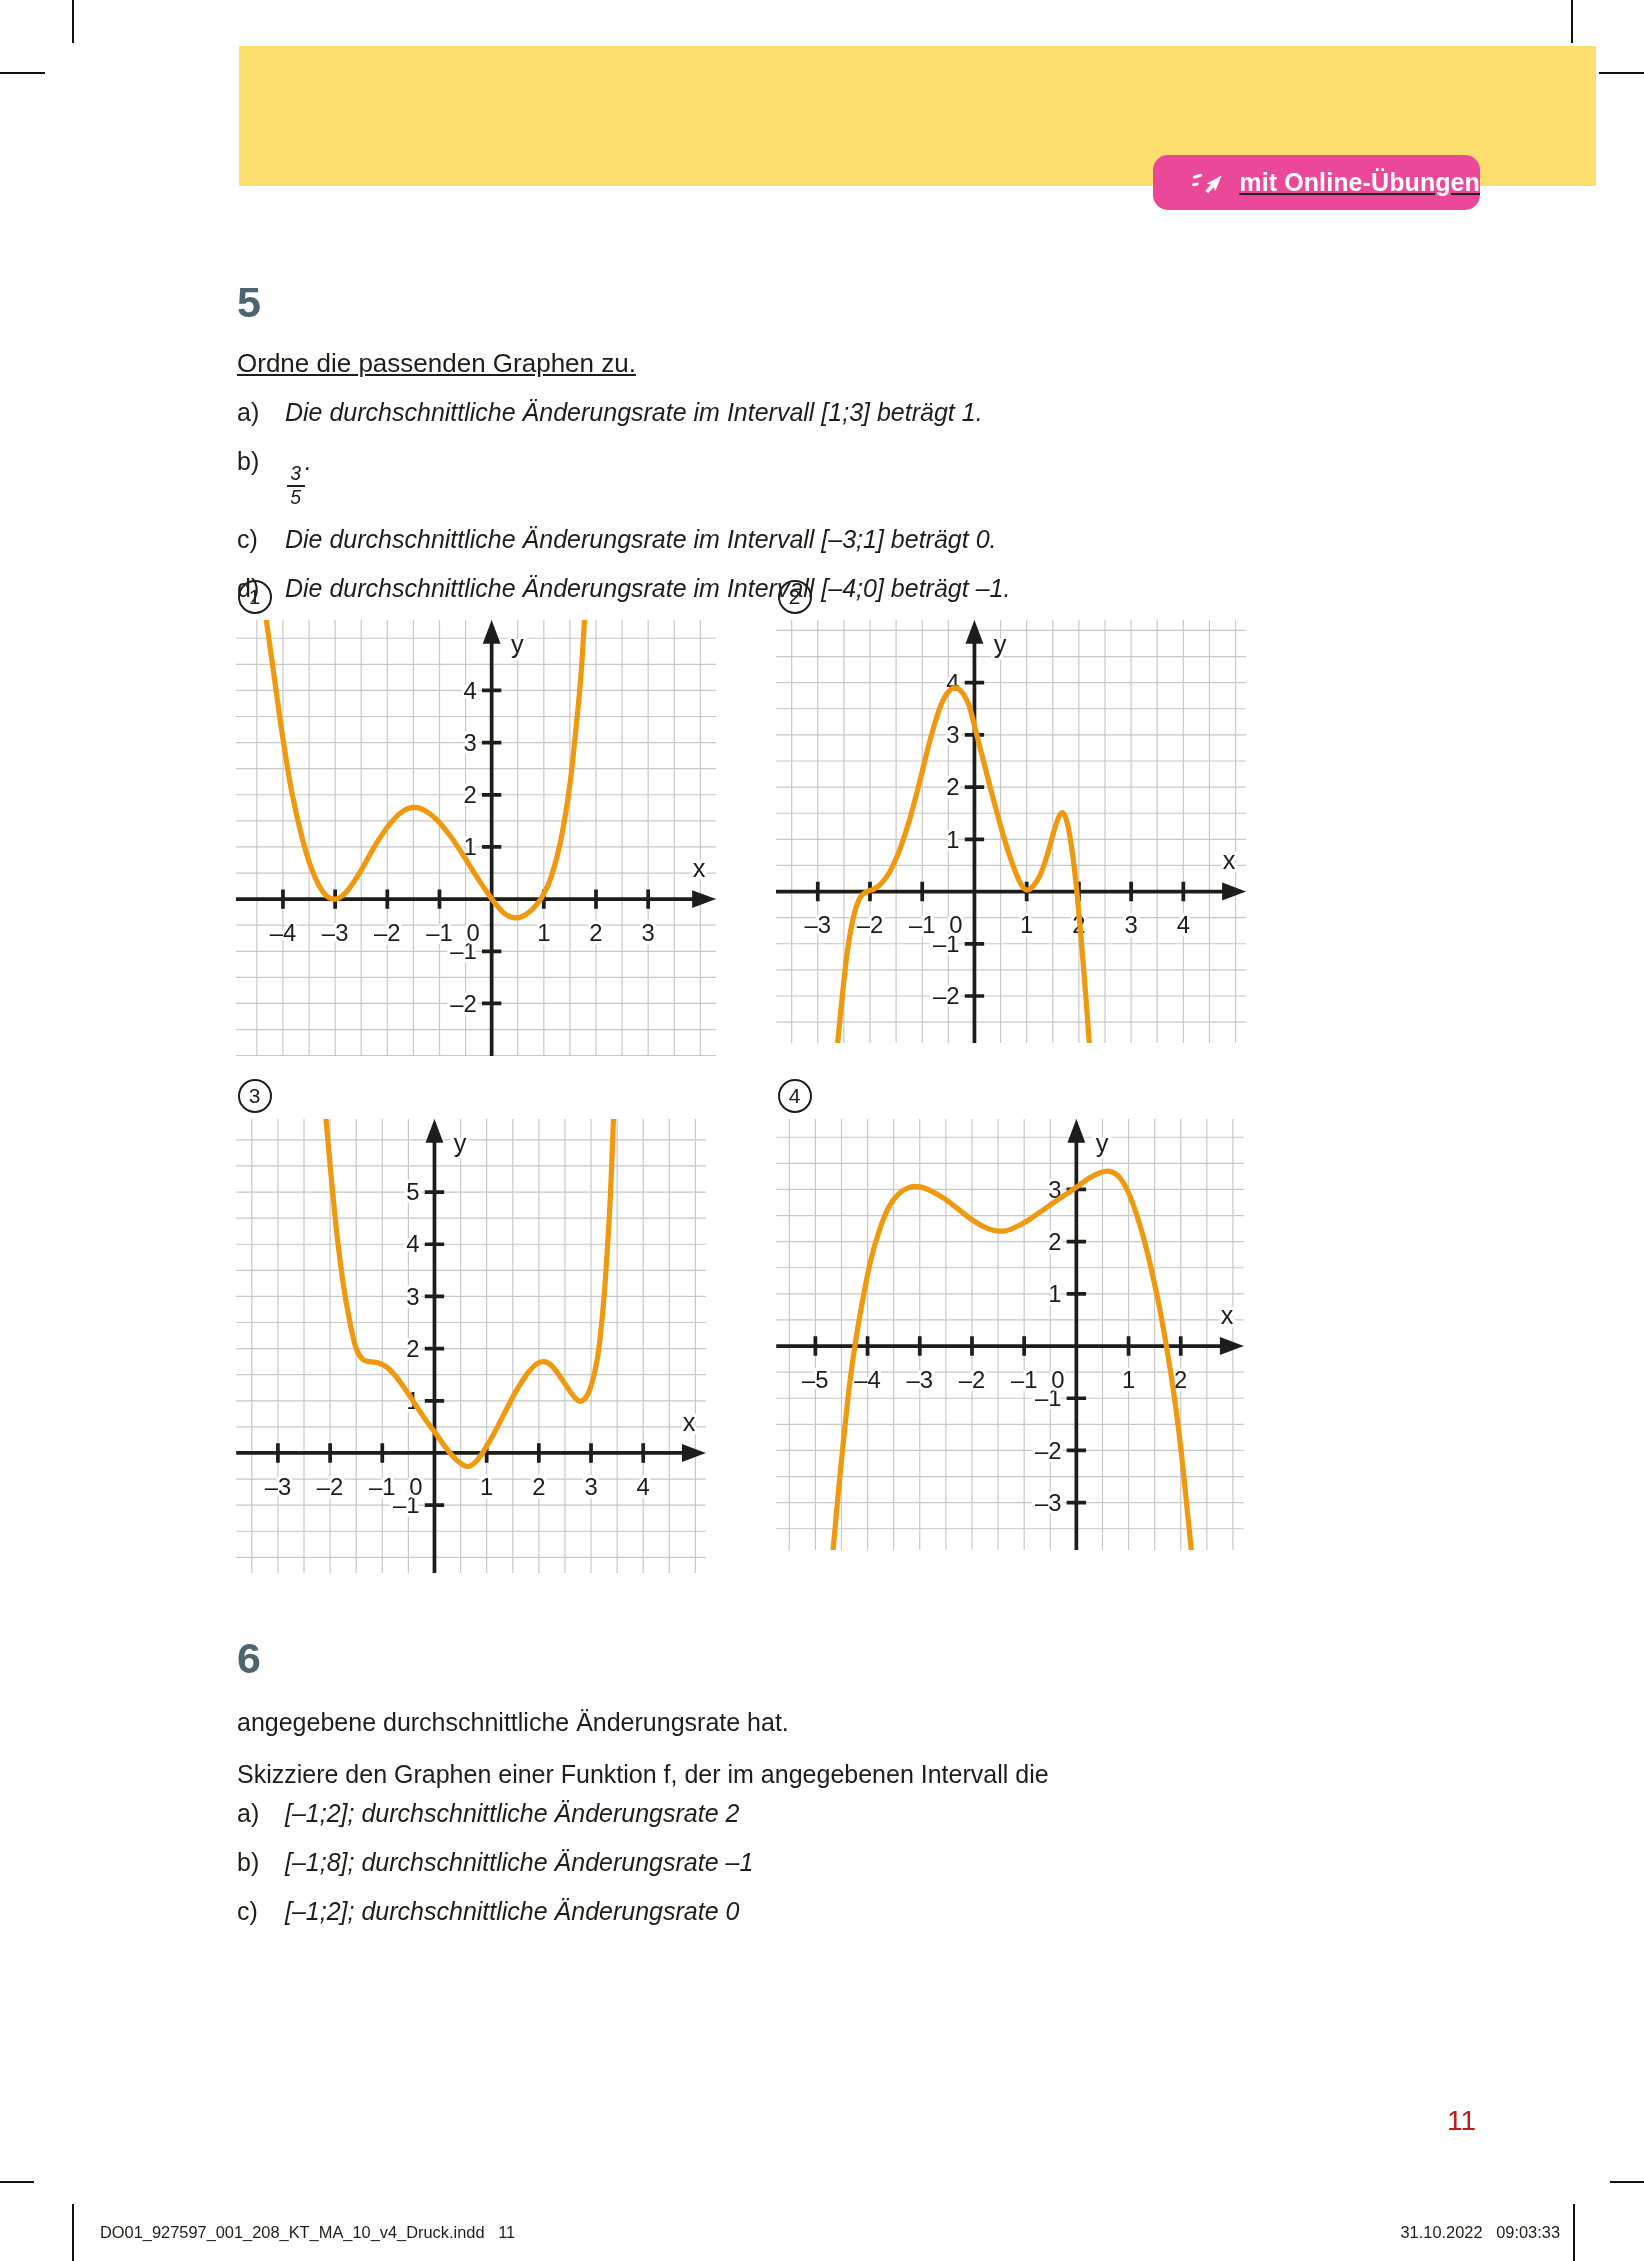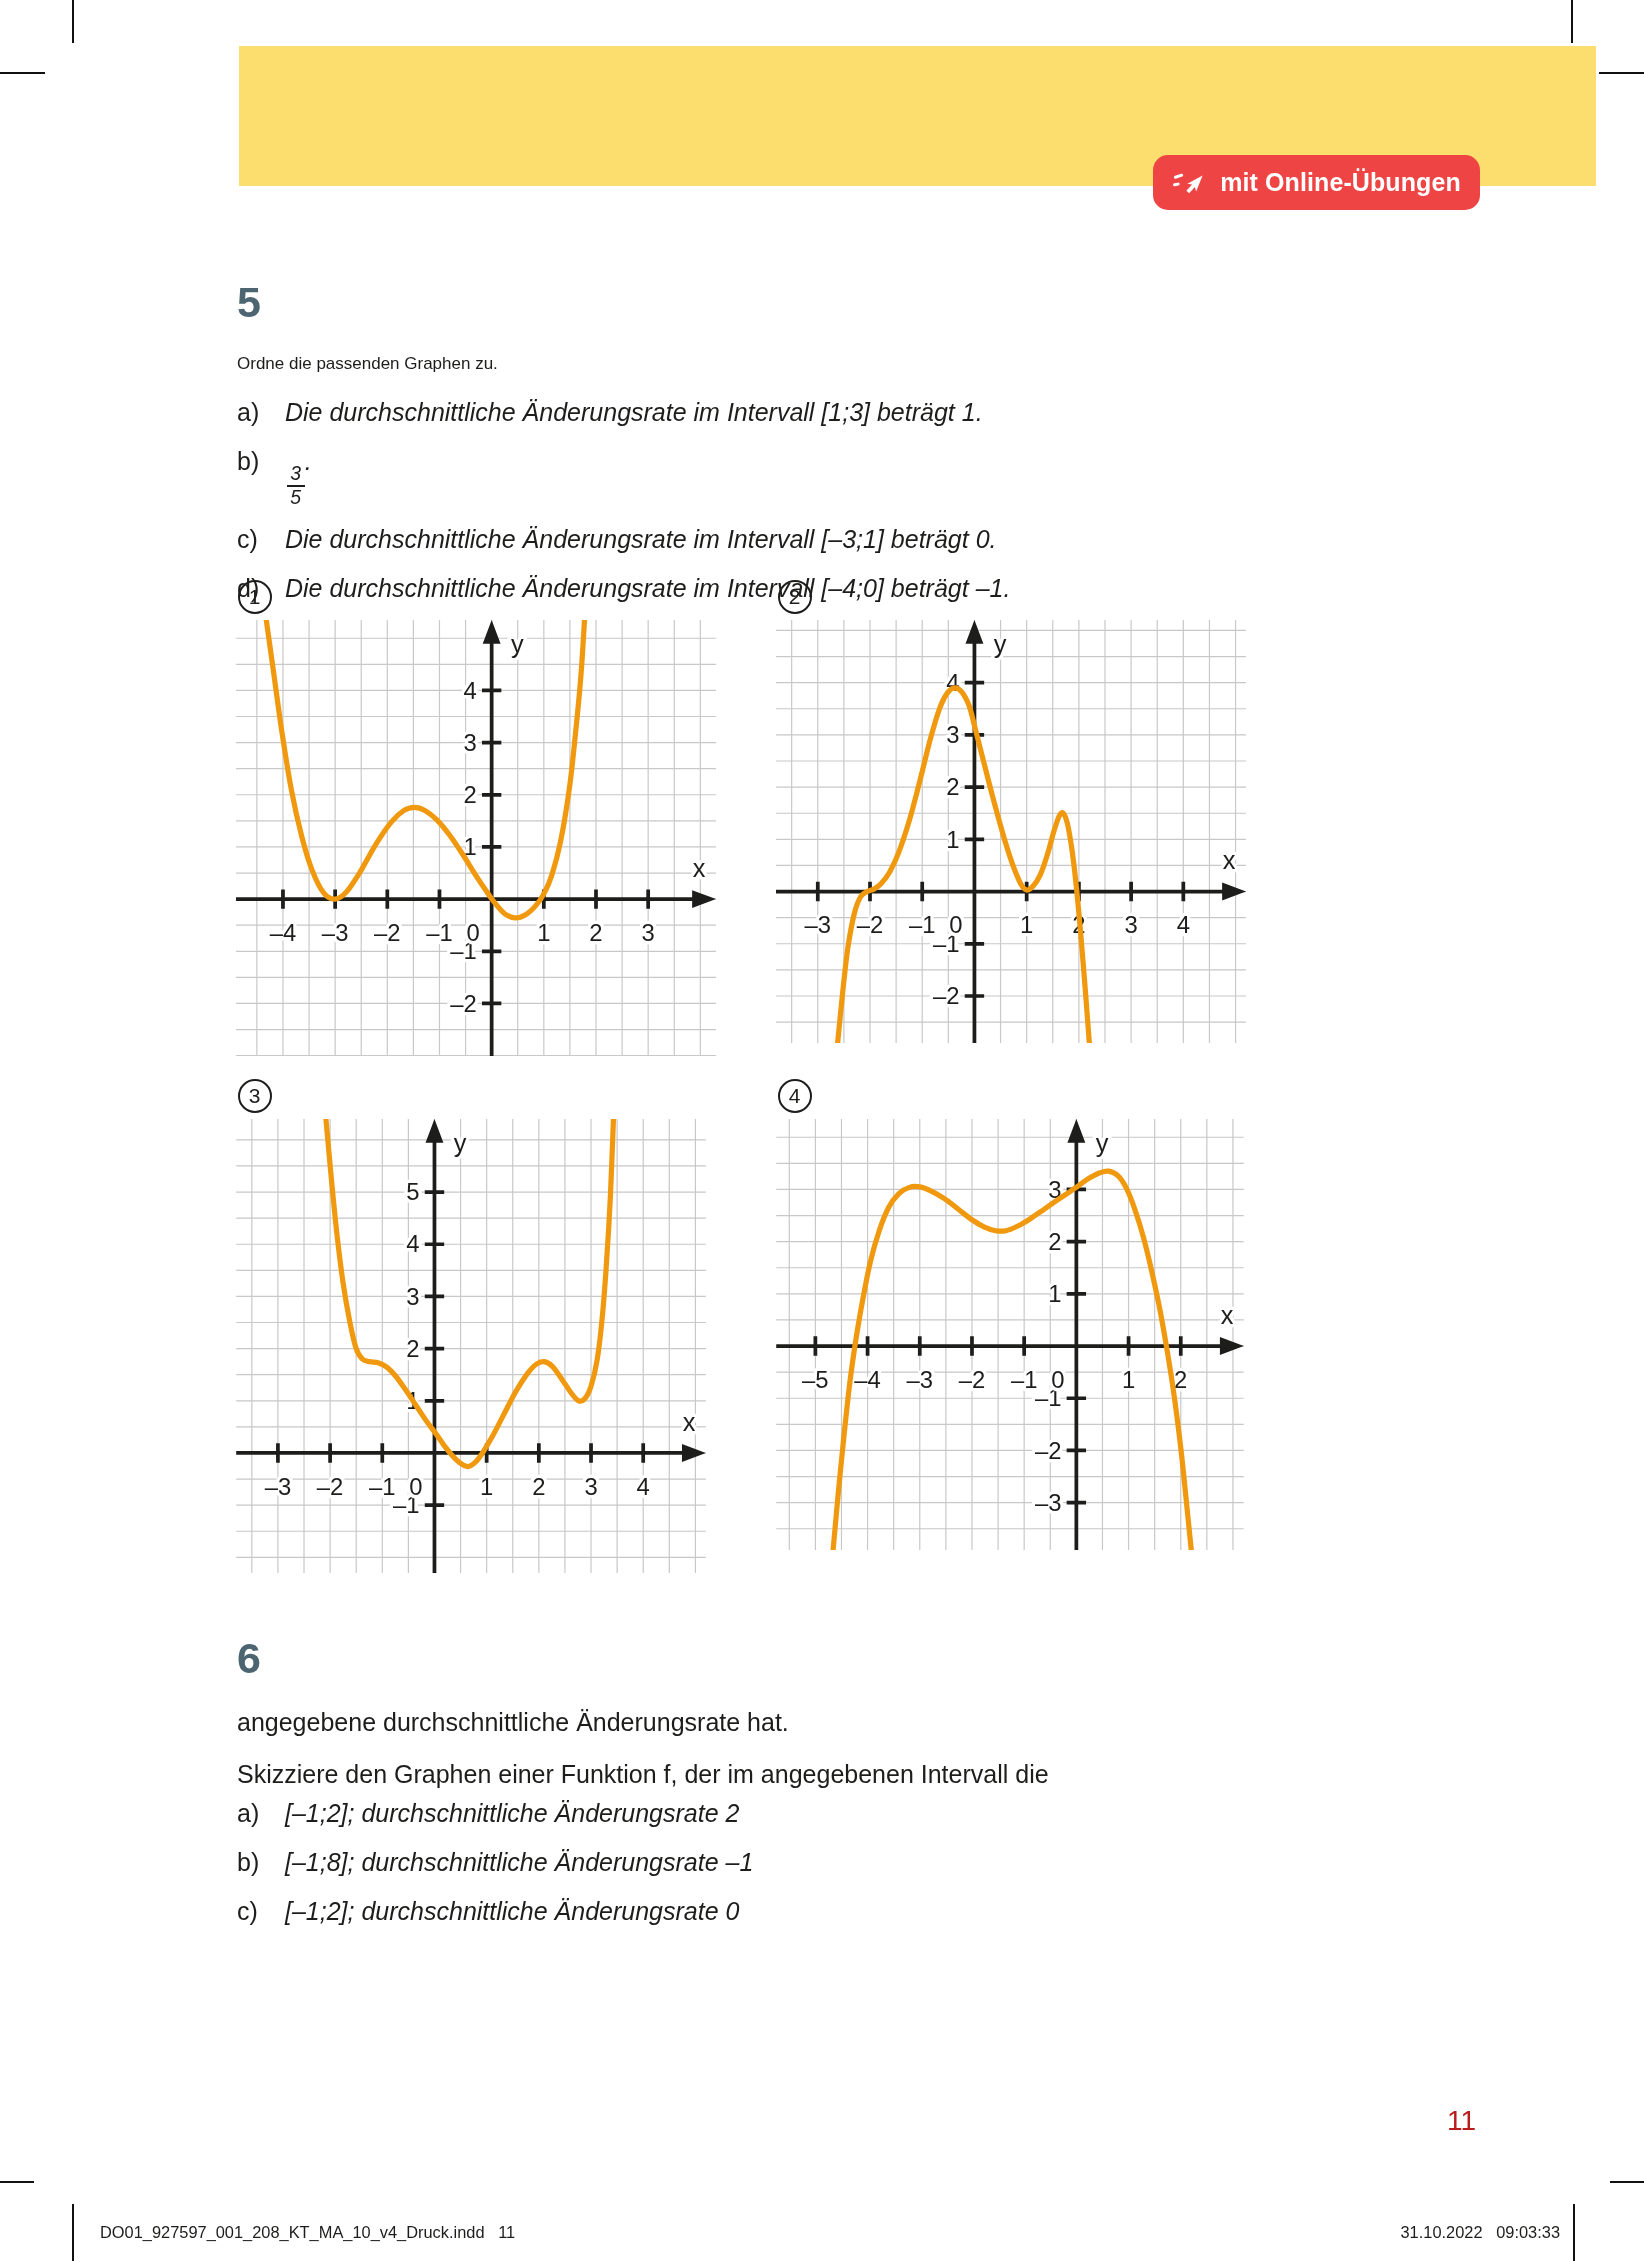--- a/index.html
+++ b/index.html
@@ -1,25 +1,25 @@
 <!DOCTYPE html>
 <html style="font-size:12px"><head>
 <meta charset="utf-8">
 <style>
   html,body{margin:0;padding:0;background:#e8e8e8;}
   .sheet{position:relative;width:1644px;height:2261px;background:#ffffff;overflow:hidden;
          font-family:"Liberation Sans",sans-serif;color:#1d1d1b;}
   .crop{position:absolute;background:#111;}
   .band{position:absolute;left:239px;top:46px;width:1357px;height:140px;background:#FBDE6E;}
-  .badge{position:absolute;left:1153px;top:155px;width:327px;height:55px;background:#ef4444;
-         border-radius:15px;display:flex;align-items:center;justify-content:center;gap:9px;}
+  .badge{position:absolute;left:1153px;top:155px;width:327px;height:55px;background:#ec4899;
+         border-radius:15px;display:flex;align-items:center;justify-content:flex-end;gap:9px;text-decoration:underline;}
   .badge span{color:#fff;font-size:25px;font-weight:bold;letter-spacing:0.1px;}
   .task{position:absolute;left:237px;width:1209px;}
   .task-number{font-size:43px;font-weight:bold;color:#4D6570;line-height:1;margin:0 0 21px 0;}
-  .intro{font-size:17px;line-height:37px;margin:0 0 12px 0;}
+  .intro{font-size:26px;line-height:37px;margin:0 0 12px 0;text-decoration:underline;}
   .intro2{font-size:25px;line-height:42px;margin:0 0 10.4px 0;}
   .item{display:flex;font-size:25px;line-height:36px;margin-bottom:12.7px;}
   .marker{width:48px;flex:0 0 48px;}
   .itext{flex:1;font-style:italic;}
   .frac{display:inline-flex;flex-direction:column;align-items:center;font-size:19.4px;line-height:1.12;
         vertical-align:-0.52em;margin-left:1.5px;}
   .frac .den{border-top:2.2px solid #1d1d1b;padding:0 3.7px;}
   .frac .num{padding:0 3.7px;}
   .graph{position:absolute;}
   .circ{width:30px;height:30px;border:2.2px solid #1d1d1b;border-radius:50%;display:flex;

